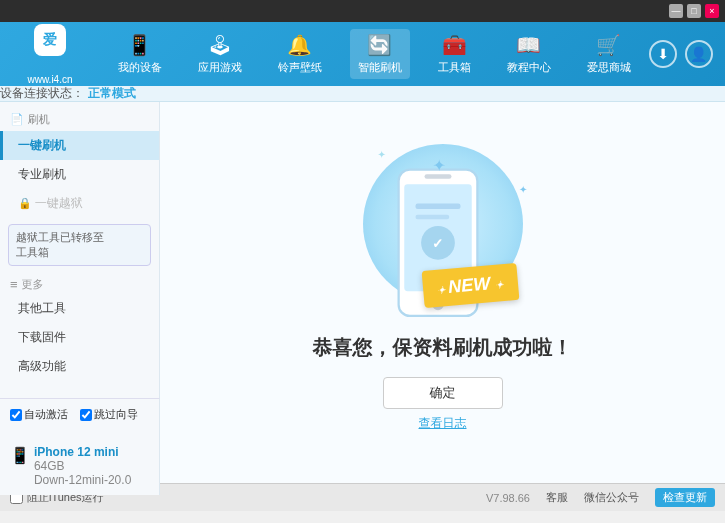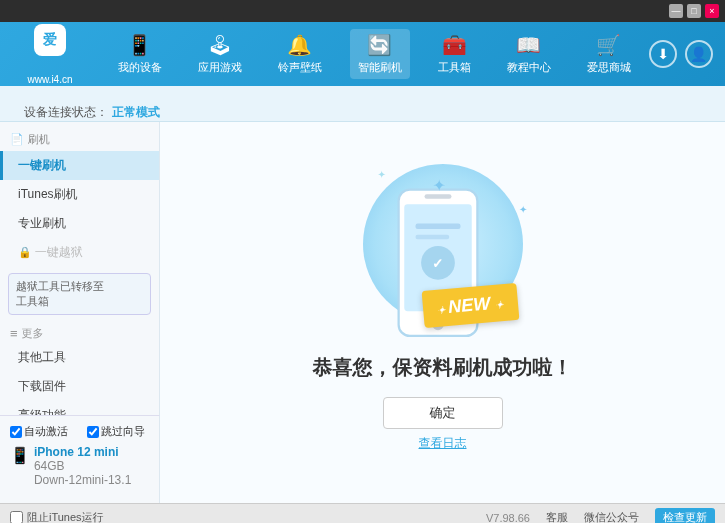--- a/index.html
+++ b/index.html
@@ -71,25 +71,25 @@
     .header-icon-btn {
       width: 28px; height: 28px;
       border: 2px solid rgba(255,255,255,0.7);
       border-radius: 50%;
       display: flex; align-items: center; justify-content: center;
       color: #fff; cursor: pointer; font-size: 14px;
     }
 
     
     .status-bar {
-      height: 36px;
+      height: 16px;
       background: #e8f4fb;
       border-bottom: 1px solid #cce4f0;
-      display: flex; align-items: flex-end;
-      padding: 0 24px;
+      display: flex; align-items: center;
+      padding: 0 0;
       font-size: 12px; color: #555;
     }
     .status-bar .status-label { color: #555; }
     .status-bar .status-value { color: #2fa8e0; font-weight: bold; margin-left: 4px; }
 
     
     .main-layout {
       display: flex;
       height: calc(523px - 22px - 64px - 28px - 28px);
     }
@@ -127,21 +127,21 @@
       border: 1px solid #cce;
       font-size: 11px; color: #666;
     }
     .sidebar-section-header {
       display: flex; align-items: center;
       padding: 5px 10px 2px;
       color: #999; font-size: 11px;
     }
     .sidebar-section-header .eq-icon { margin-right: 4px; font-size: 13px; }
     .device-checkboxes {
-      display: flex; gap: 19px; margin-bottom: 6px;
+      display: flex; gap: 12px; margin-bottom: 23px;
     }
     .checkbox-label {
       display: flex; align-items: center; gap: 2px;
       font-size: 11px; color: #333; cursor: pointer;
     }
     .checkbox-label input { width: 12px; height: 12px; }
     .device-info {
       display: flex; align-items: flex-start; gap: 4px;
     }
     .device-phone-icon { color: #2fa8e0; font-size: 16px; margin-top: 1px; }
@@ -304,23 +304,20 @@
   <div class="sidebar">
     <div class="sidebar-section-title">
       <span class="icon">📄</span>
       <span>刷机</span>
     </div>
 
     <div class="sidebar-item active">
       <span>一键刷机</span>
     </div>
     <div class="sidebar-item">
-      <span>iTunes刷机</span>
-    </div>
-    <div class="sidebar-item">
       <span>专业刷机</span>
     </div>
 
     <div class="sidebar-item" style="color:#bbb; display:flex; align-items:center; gap:3px;">
       <span style="font-size:11px;">🔒</span>
       <span>一键越狱</span>
     </div>
 
     <div class="sidebar-info-box">
       <span>越狱工具已转移至<br>工具箱</span>
@@ -388,21 +385,21 @@
     <label class="checkbox-label">
       <input type="checkbox" checked="" style="">
       <span>跳过向导</span>
     </label>
   </div>
   <div class="device-info">
     <span class="device-phone-icon">📱</span>
     <div>
       <div class="device-name">iPhone 12 mini</div>
       <div class="device-detail">64GB</div>
-      <div class="device-detail">Down-12mini-13.1</div>
+      <div class="device-detail">Down-12mini-20.0</div>
     </div>
   </div>
 </div>
 
 <div class="footer">
   <div class="footer-left">
     <input type="checkbox" style="">
     <span>阻止iTunes运行</span>
   </div>
   <div class="footer-right">

